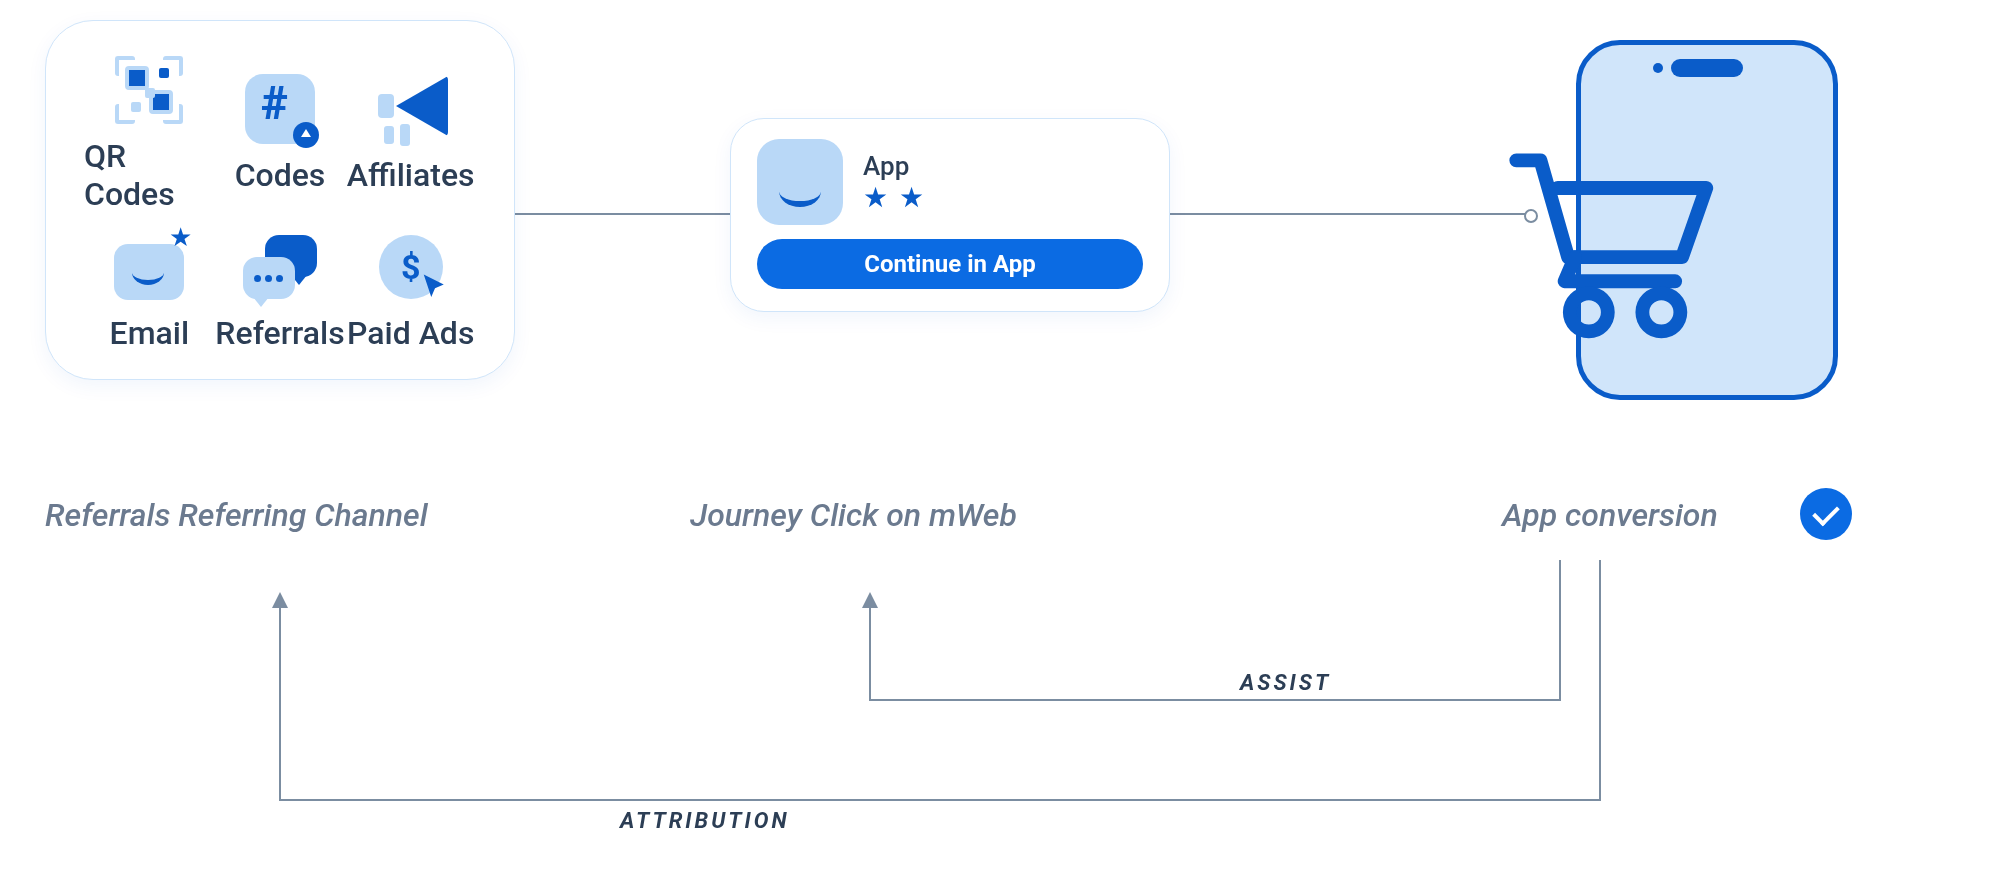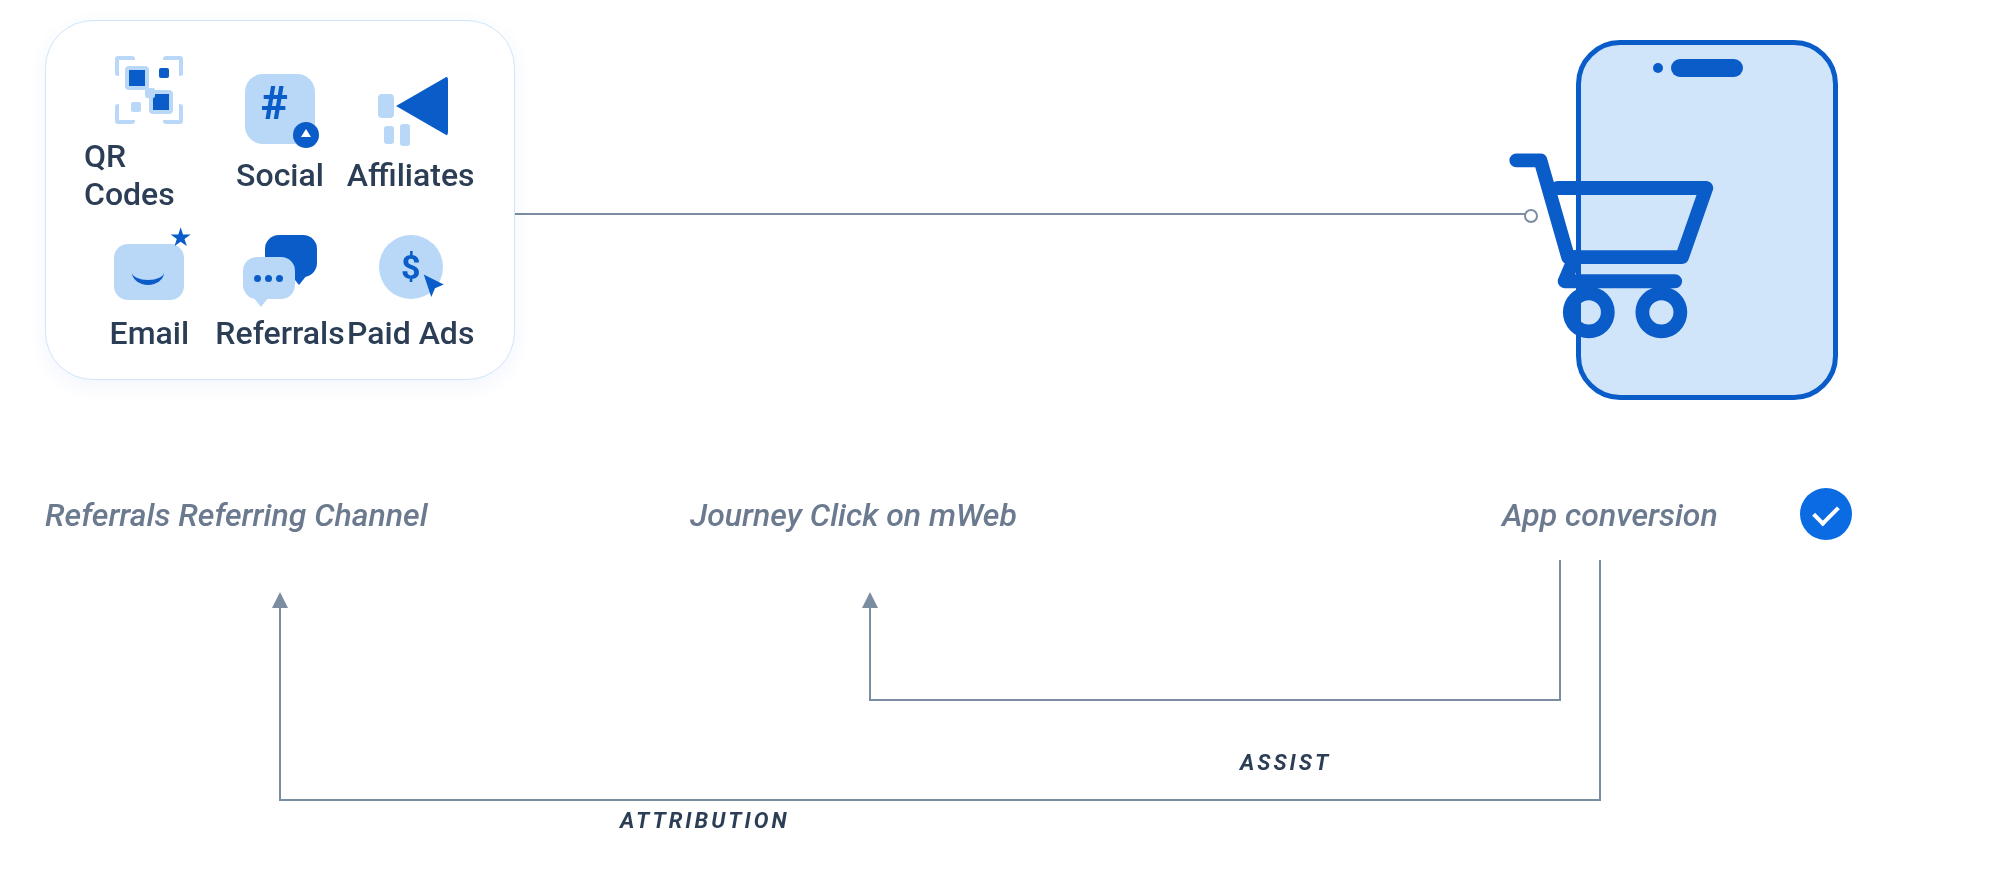--- a/index.html
+++ b/index.html
@@ -124,21 +124,21 @@
   .check-badge{
     position:absolute; top:488px; left:1800px; width:52px; height:52px; border-radius:50%;
     background:var(--blue); display:flex; align-items:center; justify-content:center;
   }
   .check-badge::after{content:"";width:20px;height:11px;border-left:4px solid #fff;border-bottom:4px solid #fff;transform:rotate(-45deg);margin-top:-4px;}
 
   
   svg.arrows{position:absolute; top:0; left:0; width:1999px; height:876px; pointer-events:none;}
 
   .flow-label{ position:absolute; font-size:22px; font-weight:700; letter-spacing:3px; color:var(--slate); font-style:italic;}
-  .lbl-assist{ top:750px; left:1240px; }
+  .lbl-assist{ top:670px; left:1240px; }
   .lbl-attrib{ top:808px; left:620px; }
 </style>
 </head>
 <body>
 
 <div class="stage">
 
   <div class="connector"></div>
 
   <div class="card-channels">
@@ -161,21 +161,21 @@
         <div class="lbl">QR Codes</div>
       </div>
 
       <div class="cell">
         <div class="ico">
           <div class="tile">
               <span class="hash">#</span>
               <span class="upload"></span>
             </div>
         </div>
-        <div class="lbl">Social</div>
+        <div class="lbl">Codes</div>
       </div>
 
       <div class="cell">
         <div class="ico">
           <div class="mega">
               <span class="cone"></span>
               <span class="handle"></span>
               <span class="stick1"></span>
               <span class="stick2"></span>
             </div>
@@ -213,20 +213,30 @@
                 <path fill="#0a5cc9" d="M3 2l6 18 3-7 7-3z"></path>
               </svg>
           </span>
         </div>
         <div class="lbl">Paid Ads</div>
       </div>
 
     </div>
   </div>
 
+  <div class="card-app">
+    <div class="app-row">
+      <div class="app-icon"></div>
+      <div class="app-meta">
+        <div class="name">App</div>
+        <div class="stars">★ ★</div>
+      </div>
+    </div>
+    <div class="cta">Continue in App</div>
+  </div>
 
   <div class="node-conv">
     <div class="phone"></div>
     <div class="cart">
       <svg viewBox="0 0 120 110">
         <g fill="none" stroke="#0a5cc9" stroke-width="8" stroke-linejoin="round" stroke-linecap="round">
           <path d="M4 6h14l16 56h66l14-40H28"></path>
           <path d="M38 62l-6 14h64"></path>
         </g>
         <circle cx="46" cy="94" r="11" fill="none" stroke="#0a5cc9" stroke-width="8"></circle>

